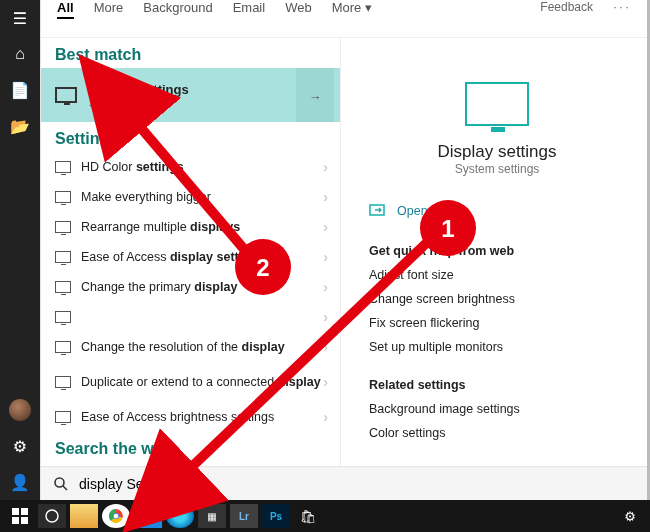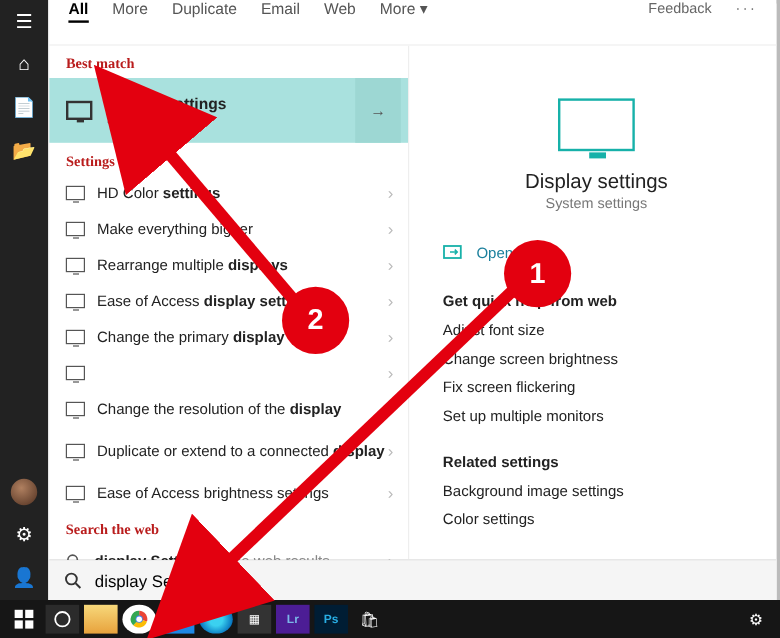--- a/index.html
+++ b/index.html
@@ -16,41 +16,41 @@
   
   .taskbar { position: absolute; left: 0; right: 0; bottom: 0; height: 32px; background: #161616; display: flex; align-items: center; gap: 4px; padding: 0 6px; }
   .taskbar .tb { width: 28px; height: 24px; display: flex; align-items: center; justify-content: center; cursor: pointer; }
   .tb-start { color: #fff; }
   .tb-cort  { background: #2b2b2b; }
   .tb-expl  { background: linear-gradient(#f7d87b,#e8a23c); }
   .tb-chrome{ background: #fff; border-radius:50%; }
   .tb-tg    { background: #1e88e5; }
   .tb-edge  { background: radial-gradient(circle,#3bd1f0 30%,#0067b8 80%); border-radius:50%; }
   .tb-calc  { background: #333; color:#fff; font-size:10px; }
-  .tb-lr    { background:#4c1d95; color:#7ab6e8; font-size:10px; font-weight:bold; }
+  .tb-lr    { background:#404040; color:#7ab6e8; font-size:10px; font-weight:bold; }
   .tb-ps    { background:#001d34; color:#28aee4; font-size:10px; font-weight:bold; }
   .tb-store { color:#fff; }
   .tb-spacer{ flex:1; }
   .tb-gear  { color:#fff; }
 
   
   .popup { position: absolute; left: 40px; top: 0; right: 3px; bottom: 32px; background: #fff; display: flex; flex-direction: column; border-left: 1px solid #e5e5e5; }
 
   .topnav { height: 38px; display: flex; align-items: flex-start; gap: 20px; padding: 0 16px; border-bottom: 1px solid #eee; font-size: 13px; color: #555; }
   .topnav .active { color: #000; border-bottom: 2px solid #000; padding-bottom: 2px; font-weight:600; }
   .topnav .nav-item { cursor: pointer; }
   .topnav .grow { flex: 1; }
   .topnav .small { font-size: 12px; color: #666; }
   .topnav .dots { letter-spacing: 2px; }
 
   .columns { flex: 1; display: flex; overflow: hidden; }
 
   
   .results { width: 300px; border-right: 1px solid #eee; display:flex; flex-direction:column; }
-  .sec-label { padding: 8px 14px 4px; font-weight: 600; font-size: 12px; color:#b91c1c;font-family:Liberation Serif, serif; }
+  .sec-label { padding: 8px 14px 4px; font-weight: 600; font-size: 16px; color:#0f766e; }
   .best-row { height: 54px; background: #a9e1de; display: flex; align-items: center; padding: 0 14px; gap: 12px; position: relative; cursor:pointer; }
   .monitor-icon { width: 22px; height: 16px; border: 2px solid #333; position: relative; }
   .monitor-icon::after { content:""; position:absolute; bottom:-4px; left:7px; width:6px; height:2px; background:#333; }
   .best-row .title { font-weight: 600; font-size: 13px; }
   .best-row .sub   { font-size: 11px; color: #555; }
   .best-row .open-arrow { position:absolute; right:6px; top:0; bottom:0; width:38px; display:flex; align-items:center; justify-content:center; color:#555; background:#9dd7d3; }
 
   .list { overflow-y:auto; flex:1; }
   .item { height: 30px; display:flex; align-items:center; gap:10px; padding:0 14px; cursor:pointer; font-size:12.5px; position:relative; }
   .item .mon-sm { width:16px; height:12px; border:1.5px solid #555; position:relative; flex-shrink:0; }
@@ -98,21 +98,21 @@
     </div>
   <div class="vicon">⚙</div>
   <div class="vicon">👤</div>
 </div>
 
 <div class="popup">
 
   <div class="topnav">
     <span class="nav-item active">All</span>
     <span class="nav-item">More</span>
-    <span class="nav-item">Duplicate</span>
+    <span class="nav-item">Background</span>
     <span class="nav-item">Email</span>
     <span class="nav-item">Web</span>
     <span class="nav-item"><span>More</span> ▾</span>
     <span class="grow"></span>
     <span class="nav-item small">Feedback</span>
     <span class="nav-item small dots">···</span>
   </div>
 
   <div class="columns">
     <div class="results">

